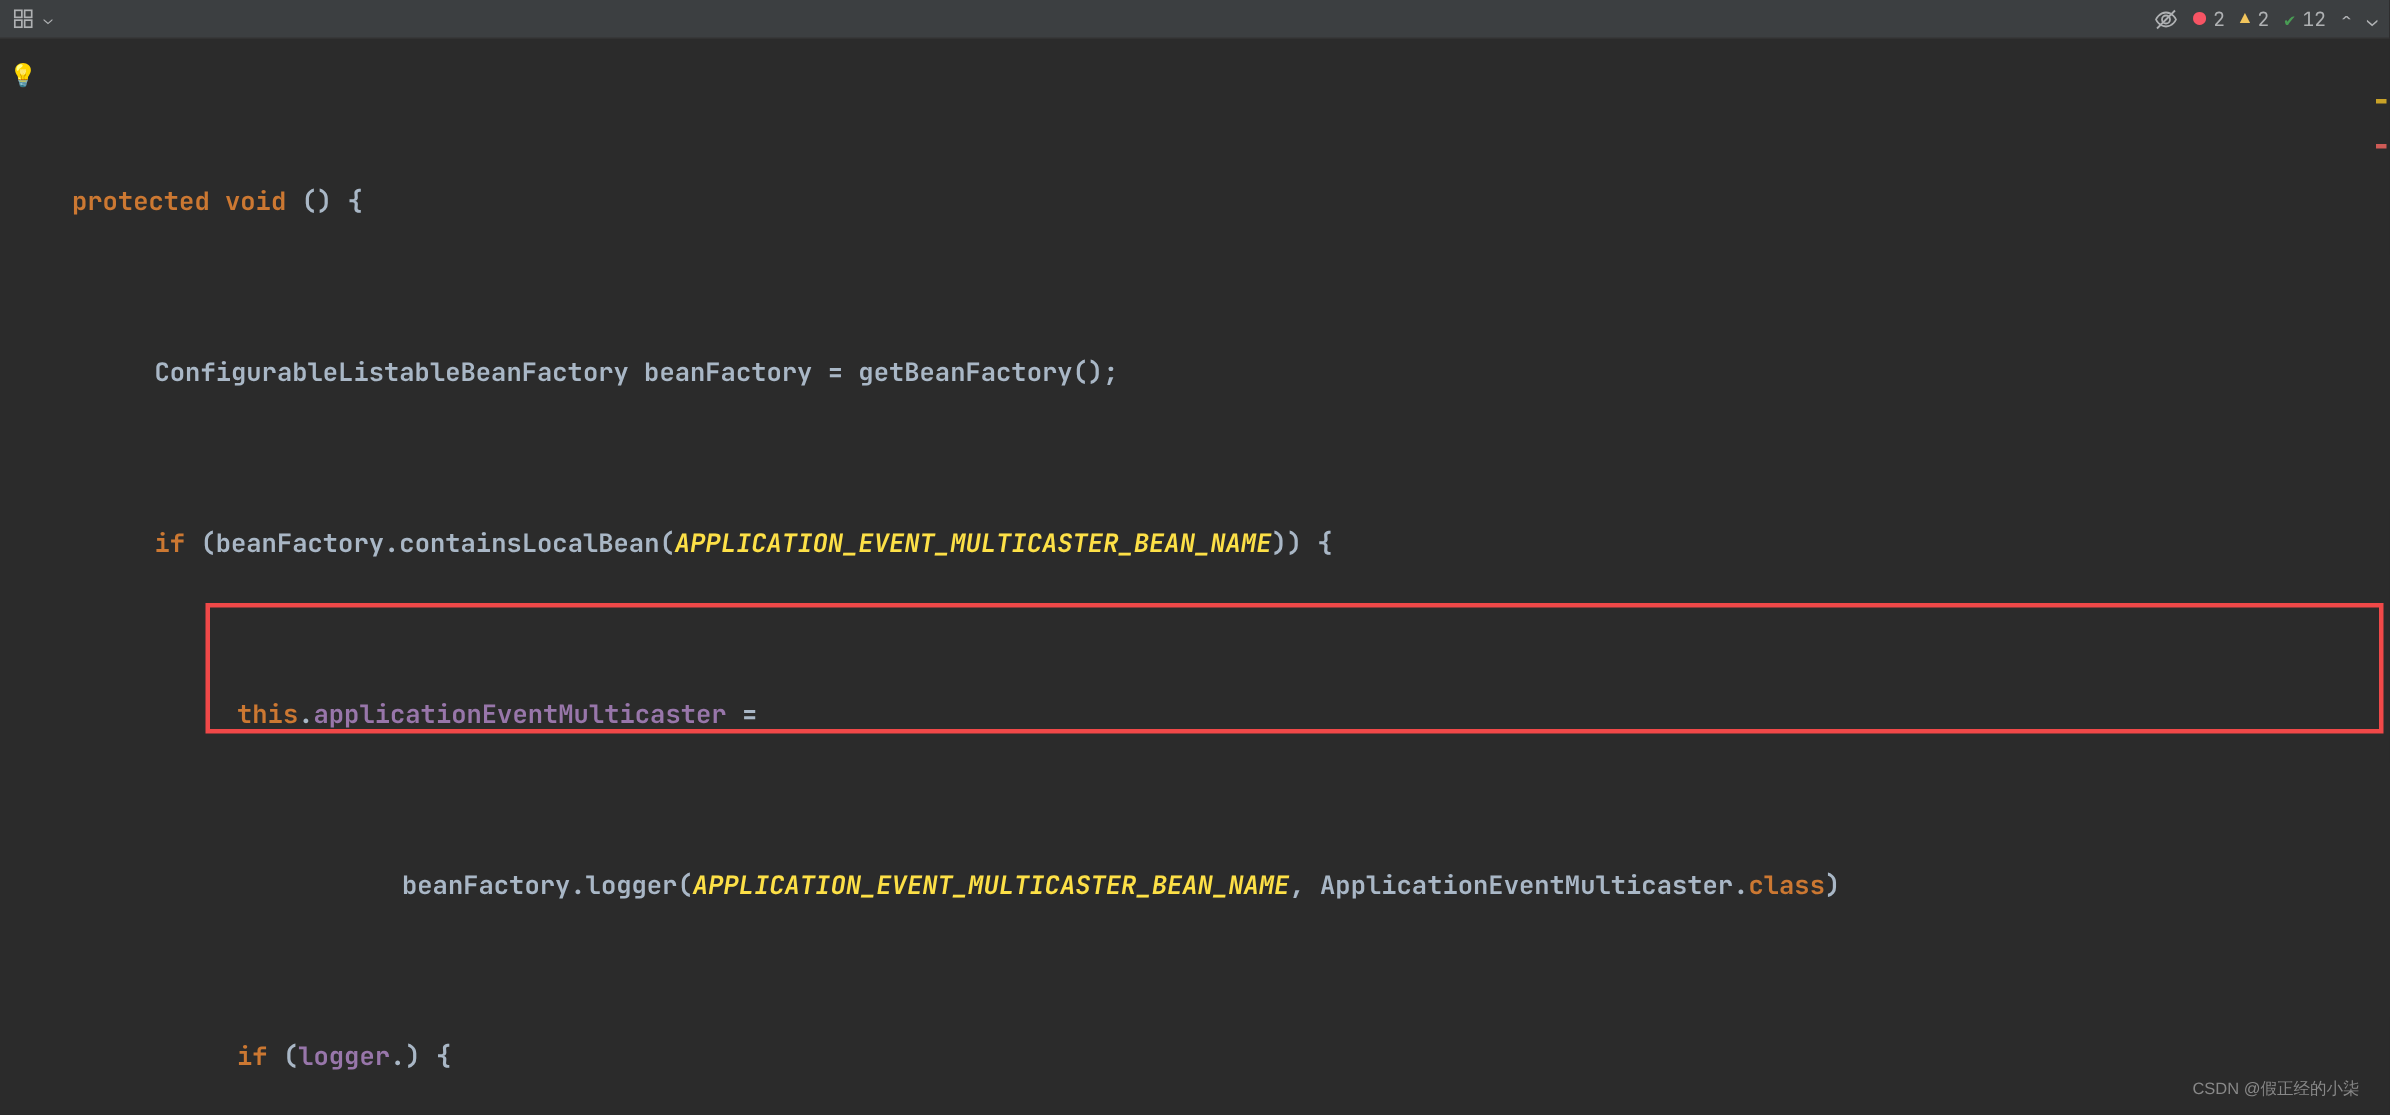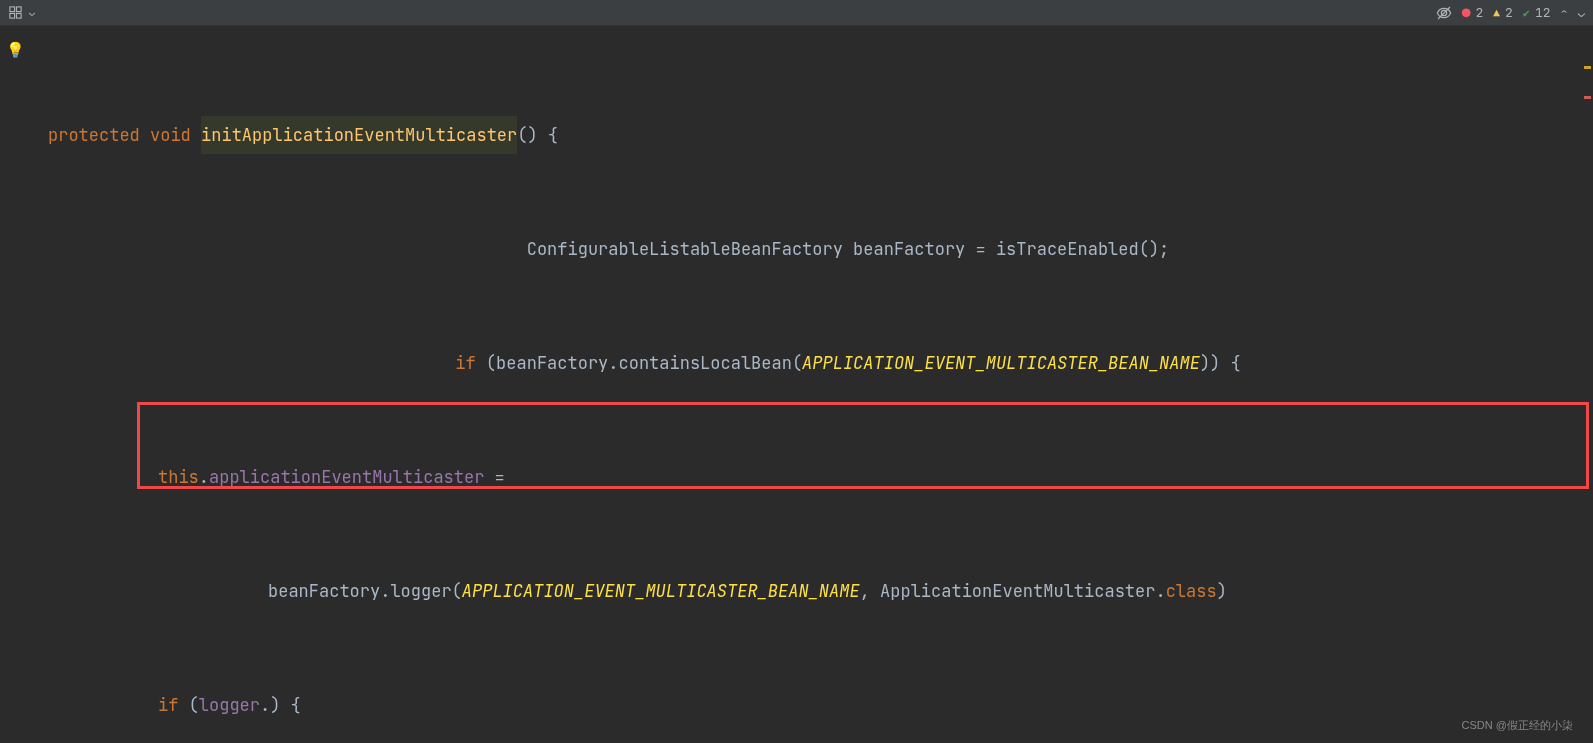--- a/index.html
+++ b/index.html
@@ -57,29 +57,29 @@
       left: 6px; top: 0;
       color: #ffc66d;
       font-size: 15px;
     }
     .code-area {
       padding-left: 48px;
       line-height: 38px;
       white-space: pre;
       font-family: 'JetBrains Mono', 'Consolas', monospace;
     }
-    .line { position: relative; height: 38px; display:flex; align-items:center;}
+    .line { position: relative; height: 38px; display:flex; align-items:center;font-weight:bold;}
     .tok-kw { color: #cc7832; }
     .tok-method-decl { color: #ffc66d; background: rgba(58,66,45,0.6); }
     .tok-id { color: #a9b7c6; }
     .tok-field { color: #9876aa; }
     .tok-const { color: #fde047; font-style: italic; }
     .tok-punct { color: #a9b7c6; }
     .tok-op { color: #a9b7c6; }
-    .indent1 { padding-left: 55px; justify-content: center; }
+    .indent1 { padding-left: 55px; }
     .indent2 { padding-left: 110px; }
     .indent4 { padding-left: 220px; }
     .red-box {
       position: absolute;
       border: 3px solid #f04848;
       left: 137px;
       top: 402px;
       width: 1452px;
       height: 87px;
       pointer-events: none;
@@ -133,22 +133,22 @@
     <span class="up-icon">⌃</span>
     <span class="up-icon">⌄</span>
   </div>
 </div>
 
 <div class="editor">
   <div class="gutter">
     <span class="bulb">💡</span>
   </div>
   <div class="code-area">
-    <div class="line"><span class="tok-kw">protected</span><span class="tok-punct"> </span><span class="tok-kw">void</span><span class="tok-punct"> </span><span class="tok-method-decl">initApplicationEventMulticaster</span><span class="tok-punct">()</span><span class="tok-punct"> {</span></div>
-    <div class="line indent1"><span class="tok-id">ConfigurableListableBeanFactory</span><span class="tok-id"> beanFactory</span><span class="tok-op"> = </span><span class="tok-id">isTraceEnabled()</span><span class="tok-punct">;</span></div>
+    <div class="line"><span class="tok-kw">protected</span><span class="tok-punct"> </span><span class="tok-kw">void</span><span class="tok-punct"> </span><span class="tok-punct">()</span><span class="tok-punct"> {</span></div>
+    <div class="line indent1"><span class="tok-id">ConfigurableListableBeanFactory</span><span class="tok-id"> beanFactory</span><span class="tok-op"> = </span><span class="tok-id">getBeanFactory()</span><span class="tok-punct">;</span></div>
     <div class="line indent1"><span class="tok-kw">if</span><span class="tok-punct"> (</span><span class="tok-id">beanFactory</span><span class="tok-punct">.</span><span class="tok-id">containsLocalBean(</span><span class="tok-const">APPLICATION_EVENT_MULTICASTER_BEAN_NAME</span><span class="tok-punct">)) {</span></div>
     <div class="line indent2"><span class="tok-kw">this</span><span class="tok-punct">.</span><span class="tok-field">applicationEventMulticaster</span><span class="tok-op"> =</span></div>
     <div class="line indent4"><span class="tok-id">beanFactory</span><span class="tok-punct">.</span><span class="tok-id">logger(</span><span class="tok-const">APPLICATION_EVENT_MULTICASTER_BEAN_NAME</span><span class="tok-punct">, </span><span class="tok-id">ApplicationEventMulticaster</span><span class="tok-punct">.</span><span class="tok-kw">class</span><span class="tok-punct">)</span></div>
     <div class="line indent2"><span class="tok-kw">if</span><span class="tok-punct"> (</span><span class="tok-field">logger</span><span class="tok-punct">.</span><span class="tok-punct">) {</span></div>
     
     
     
     
     
     

